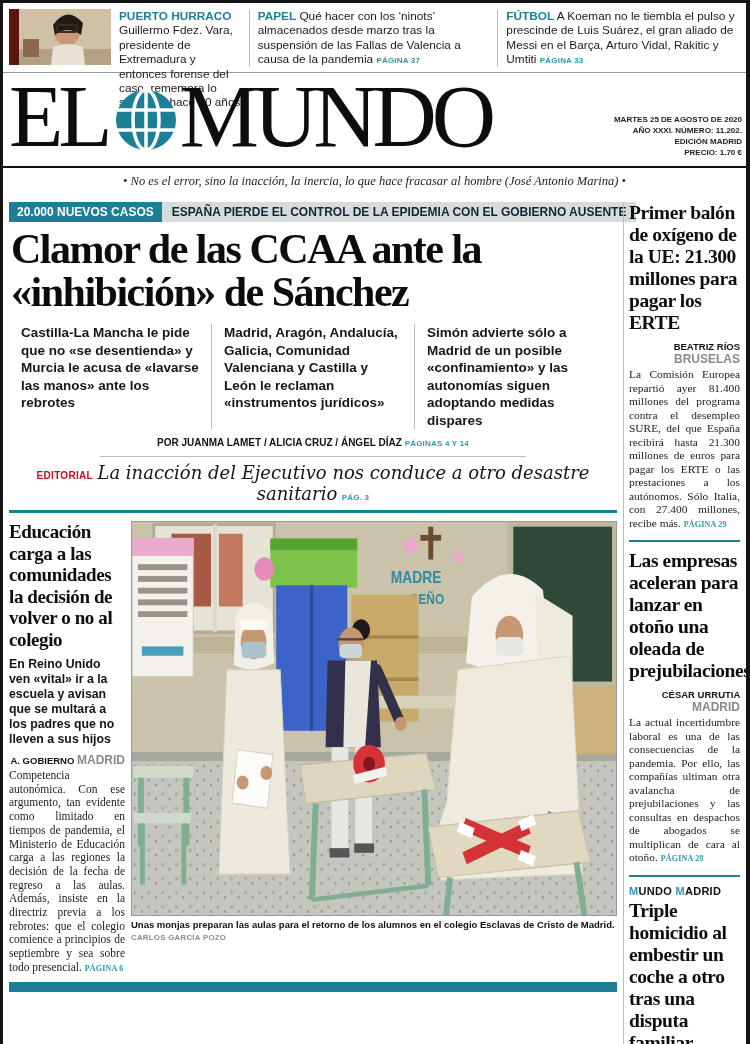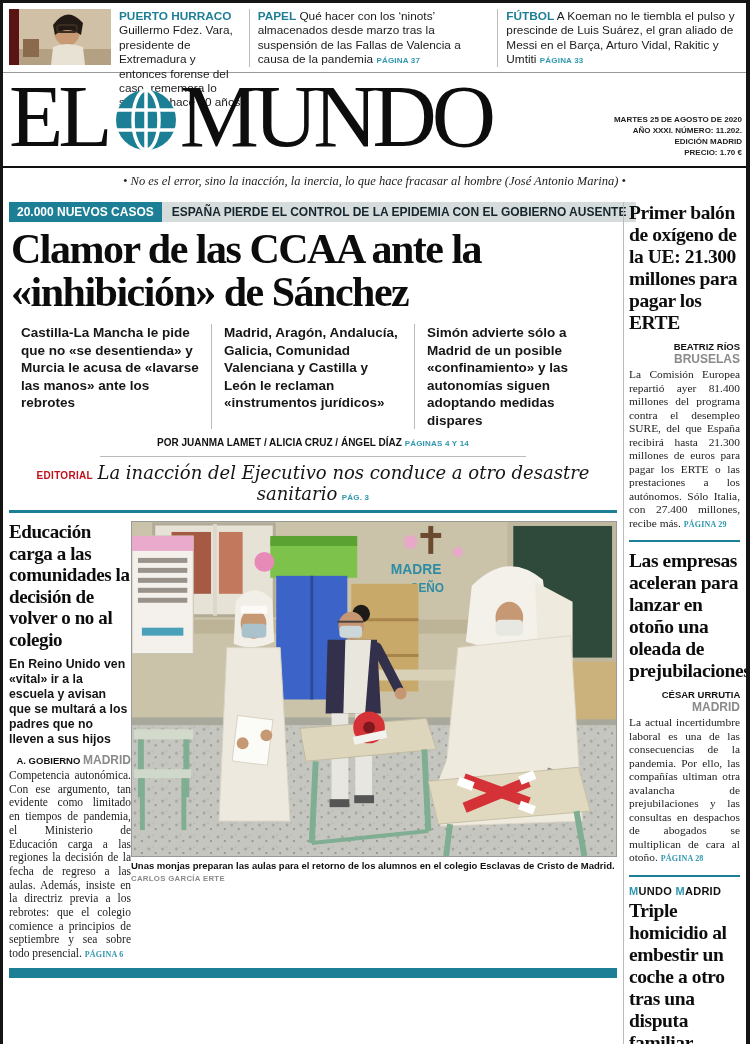--- a/index.html
+++ b/index.html
@@ -42,28 +42,28 @@
   .subhead + .subhead{border-left:1px solid #bbb;}
   .byline-row{text-align:center;font-size:10px;font-weight:bold;margin:4px 0 8px;color:#111;}
   .editorial-rule{width:70%;margin:0 auto;border-top:1px solid #bbb;}
   .editorial-row{text-align:center;padding:5px 0 6px;}
   .editorial-label{color:var(--red);font-weight:bold;font-size:10px;letter-spacing:.3px;}
   .editorial-text{font-family:"DejaVu Serif",serif;font-style:italic;font-size:18px;color:#161616;}
   .teal-rule{height:3px;background:var(--teal);}
 
   
   .middle-row{display:flex;margin-top:8px;}
-  .edu-col{width:122px;flex:0 0 auto;}
+  .edu-col{width:122px;flex:0 0 auto;padding-right:6px;}
   .edu-headline{font-family:"Liberation Serif",serif;font-weight:bold;font-size:19px;line-height:21.5px;letter-spacing:-.4px;color:#0d0d0d;}
   .edu-sub{font-weight:bold;font-size:12.3px;line-height:15px;margin:7px 0 6px;color:#141414;}
   .byline{font-size:9.5px;font-weight:bold;text-align:right;margin-bottom:2px;}
   .byline .place{color:#8a8a8a;font-size:12px;}
   .bodytext{font-family:"Liberation Serif",serif;font-size:11.5px;line-height:13.7px;text-align:justify;color:#1c1c1c;}
   .photo-col{flex:1;min-width:0;}
-  .photo-frame{border:1px solid #999;height:336px;}
+  .photo-frame{border:1px solid #999;height:395px;}
   .photo-frame svg{display:block;width:100%;height:100%;}
   .caption-row{margin-top:3px;font-size:9.5px;line-height:12px;}
   .caption-text{font-weight:bold;color:#111;}
   .caption-credit{color:#8a8a8a;font-size:7.8px;font-weight:bold;letter-spacing:.3px;}
   .left-zone > .teal-rule.bottom{margin-top:6px;}
 
   
   .story-headline{font-family:"Liberation Serif",serif;font-weight:bold;font-size:19.5px;line-height:22px;letter-spacing:-.4px;color:#0d0d0d;}
   .story .byline{text-align:right;margin:7px 0 2px;}
   .story .bodytext{font-size:11.4px;line-height:13.5px;}
@@ -301,21 +301,21 @@
                 <rect x="334" y="264" width="70" height="11" fill="#d53238" transform="rotate(20 369 269)"></rect>
                 <rect x="334" y="268" width="70" height="11" fill="#d53238" transform="rotate(-22 369 273)"></rect>
                 <rect x="330" y="258" width="16" height="9" fill="#fff" transform="rotate(20 338 262)"></rect>
                 <rect x="392" y="282" width="16" height="9" fill="#fff" transform="rotate(20 400 286)"></rect>
                 <rect x="392" y="252" width="16" height="9" fill="#fff" transform="rotate(-22 400 256)"></rect>
               </g>
             </svg>
           </div>
           <div class="caption-row">
             <span class="caption-text">Unas monjas preparan las aulas para el retorno de los alumnos en el colegio Esclavas de Cristo de Madrid.</span>
-            <span class="caption-credit">CARLOS GARCÍA ERTE</span>
+            <span class="caption-credit">CARLOS GARCÍA POZO</span>
           </div>
         </div>
       </div>
       <div class="teal-rule bottom"></div>
     </div>
 
     <div class="vrule"></div>
 
     <div class="right-zone">
       <div class="story">

